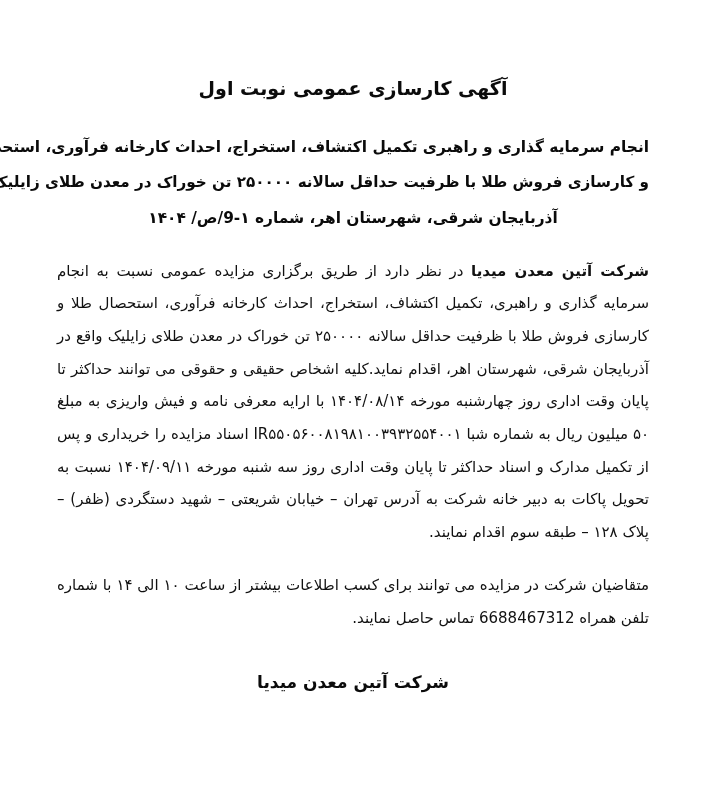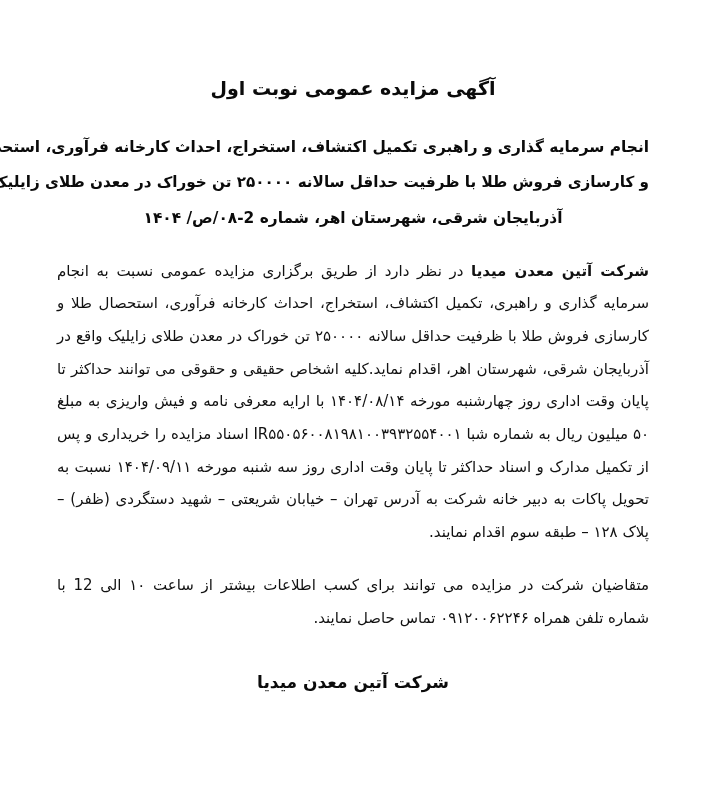--- a/index.html
+++ b/index.html
@@ -81,33 +81,33 @@
   }
   .filler {
     height: 170px;
   }
 </style>
 </head>
 <body>
 
 <div class="page">
 
-  <h1 class="doc-title">آگهی مزایده عمومی نوبت اول</h1>
+  <h1 class="doc-title">آگهی کارسازی عمومی نوبت اول</h1>
 
   <div class="subtitle-block">
     <div class="subtitle-line l1">انجام سرمایه گذاری و راهبری تکمیل اکتشاف، استخراج، احداث کارخانه فرآوری، استحصال</div>
     <div class="subtitle-line l2">و کارسازی فروش طلا با ظرفیت حداقل سالانه ۲۵۰۰۰۰ تن خوراک  در معدن طلای زایلیک،</div>
-    <div class="subtitle-line l3">آذربایجان شرقی، شهرستان اهر، شماره 2-۰۸/ص/ ۱۴۰۴</div>
+    <div class="subtitle-line l3">آذربایجان شرقی، شهرستان اهر، شماره ۱-9/ص/ ۱۴۰۴</div>
   </div>
 
   <div class="body-block">
 
     <p class="body-par"><b class="strong-name">شرکت آتین معدن میدیا</b><span> در نظر دارد از طریق برگزاری مزایده عمومی نسبت به انجام سرمایه گذاری و راهبری، تکمیل اکتشاف، استخراج، احداث کارخانه فرآوری، استحصال  طلا و کارسازی فروش طلا با ظرفیت حداقل سالانه ۲۵۰۰۰۰ تن خوراک در معدن طلای زایلیک واقع در آذربایجان شرقی، شهرستان اهر، اقدام نماید.کلیه اشخاص حقیقی و حقوقی می توانند حداکثر تا پایان وقت اداری روز چهارشنبه مورخه ۱۴۰۴/۰۸/۱۴ با ارایه معرفی نامه و فیش واریزی به مبلغ ۵۰ میلیون ریال به شماره شبا </span><span class="lat">IR۵۵۰۵۶۰۰۸۱۹۸۱۰۰۳۹۳۲۵۵۴۰۰۱</span><span> اسناد مزایده را خریداری و پس از تکمیل مدارک و اسناد حداکثر تا پایان وقت اداری روز سه شنبه مورخه ۱۴۰۴/۰۹/۱۱ نسبت به تحویل پاکات به دبیر خانه شرکت به آدرس تهران – خیابان شریعتی – شهید دستگردی (ظفر) – پلاک ۱۲۸ – طبقه سوم اقدام نمایند.</span></p>
 
-    <p class="body-par">متقاضیان شرکت در مزایده می توانند برای کسب اطلاعات بیشتر از ساعت ۱۰ الی 12 با شماره تلفن همراه ۰۹۱۲۰۰۶۲۲۴۶ تماس حاصل نمایند.</p>
+    <p class="body-par">متقاضیان شرکت در مزایده می توانند برای کسب اطلاعات بیشتر از ساعت ۱۰ الی ۱۴ با شماره تلفن همراه 6688467312 تماس حاصل نمایند.</p>
 
   </div>
 
   <div class="signature">شرکت آتین معدن میدیا</div>
 
   <div class="filler"></div>
 
 </div>
 
 </body></html>

